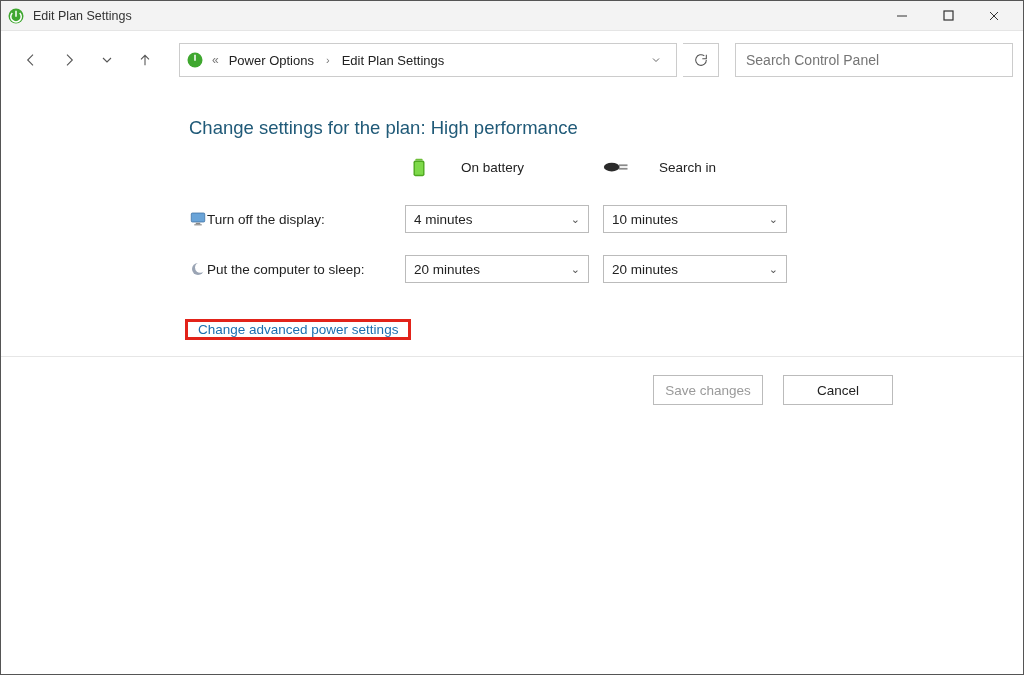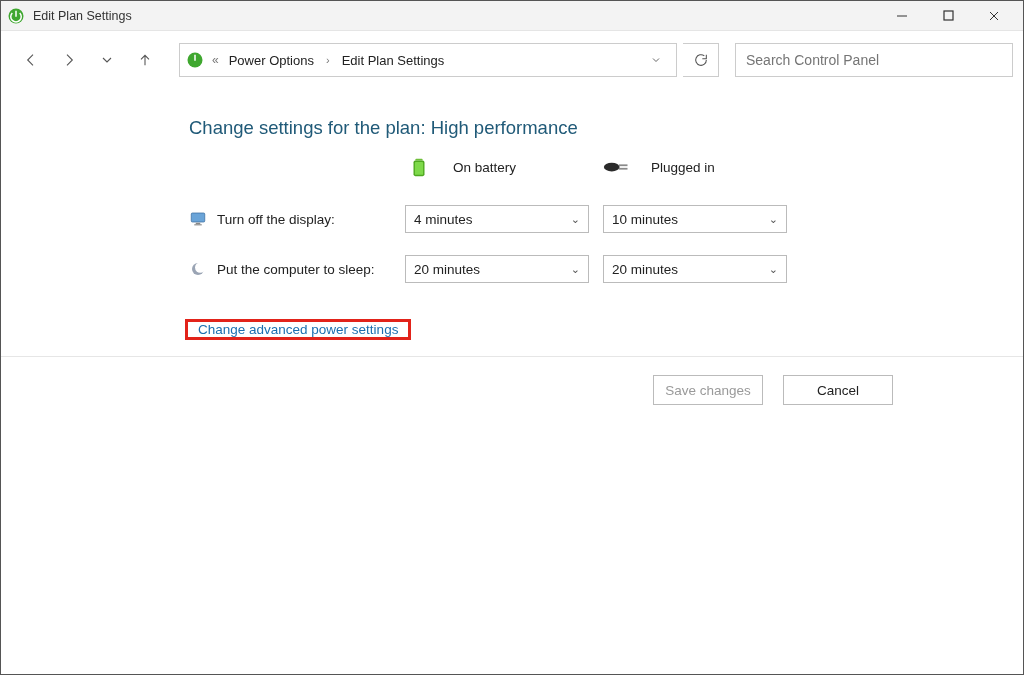--- a/index.html
+++ b/index.html
@@ -90,31 +90,31 @@
     margin-bottom: 28px;
   }
 
   .cols-header {
     display: grid;
     grid-template-columns: 216px 198px 198px;
     align-items: center;
     margin-bottom: 24px;
   }
   .col-head {
-    display: flex; align-items: center; gap: 20px; font-size: 13.5px;
+    display: flex; align-items: center; gap: 28px; font-size: 13.5px;
   }
   .col-head .ico { width: 28px; height: 28px; display:flex; align-items:center; justify-content:center;}
 
   .row {
     display: grid;
     grid-template-columns: 216px 198px 198px;
     align-items: center;
     margin-bottom: 22px;
   }
-  .row .lbl { display:flex; align-items:center; gap:10px; font-size:13.5px; }
+  .row .lbl { display:flex; align-items:center; gap:0; font-size:13.5px; }
   .row .lbl .ri { width:18px; height:18px; display:flex; align-items:center; justify-content:center;}
   .dropdown {
     width: 184px; height: 28px; border:1px solid #bbb; display:flex; align-items:center;
     padding: 0 8px; justify-content: space-between; font-size:13.5px;
     background:#fff;
   }
   .dropdown .chev { color:#555; font-size:11px;}
 
   .advanced-wrap {
     margin-top: 36px;
@@ -244,21 +244,21 @@
       <span>On battery</span>
     </div>
     <div class="col-head">
       <span class="ico">
         <svg viewBox="0 0 32 16" width="30" height="16">
           <ellipse cx="10" cy="8" rx="9" ry="5" fill="#2b2b2b"></ellipse>
           <rect x="18" y="5" width="10" height="2" fill="#8a8a8a"></rect>
           <rect x="18" y="9" width="10" height="2" fill="#8a8a8a"></rect>
         </svg>
       </span>
-      <span>Plugged in</span>
+      <span>Search in</span>
     </div>
   </div>
 
   <div class="row">
     <div class="lbl">
       <span class="ri">
         <svg viewBox="0 0 24 24" width="18" height="18">
           <rect x="3" y="4" width="18" height="12" rx="1.5" fill="#6aa4d8" stroke="#3c6fa0"></rect>
           <rect x="9" y="17" width="6" height="2" fill="#888"></rect>
           <rect x="7" y="19" width="10" height="1.5" fill="#888"></rect>

